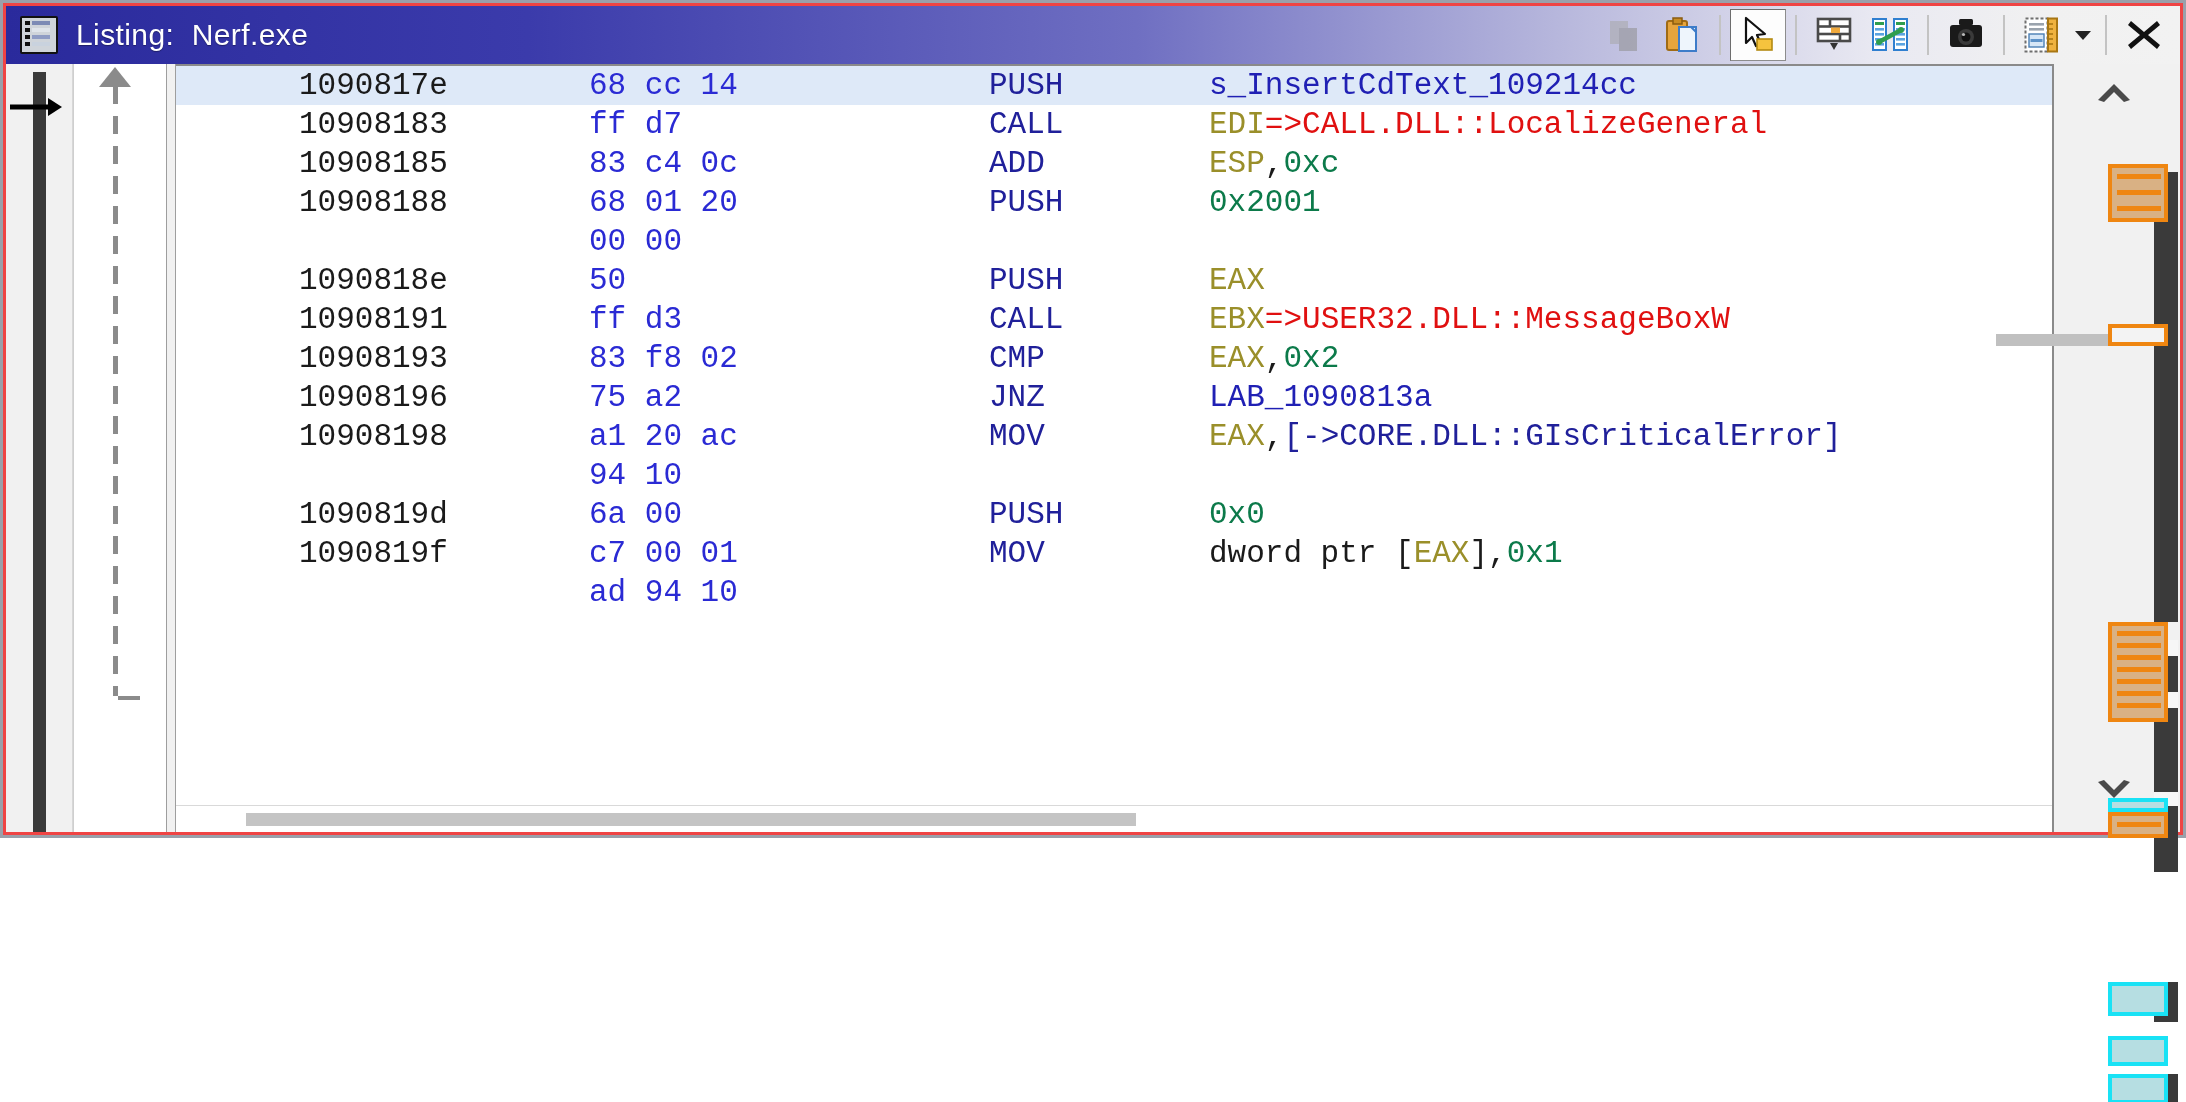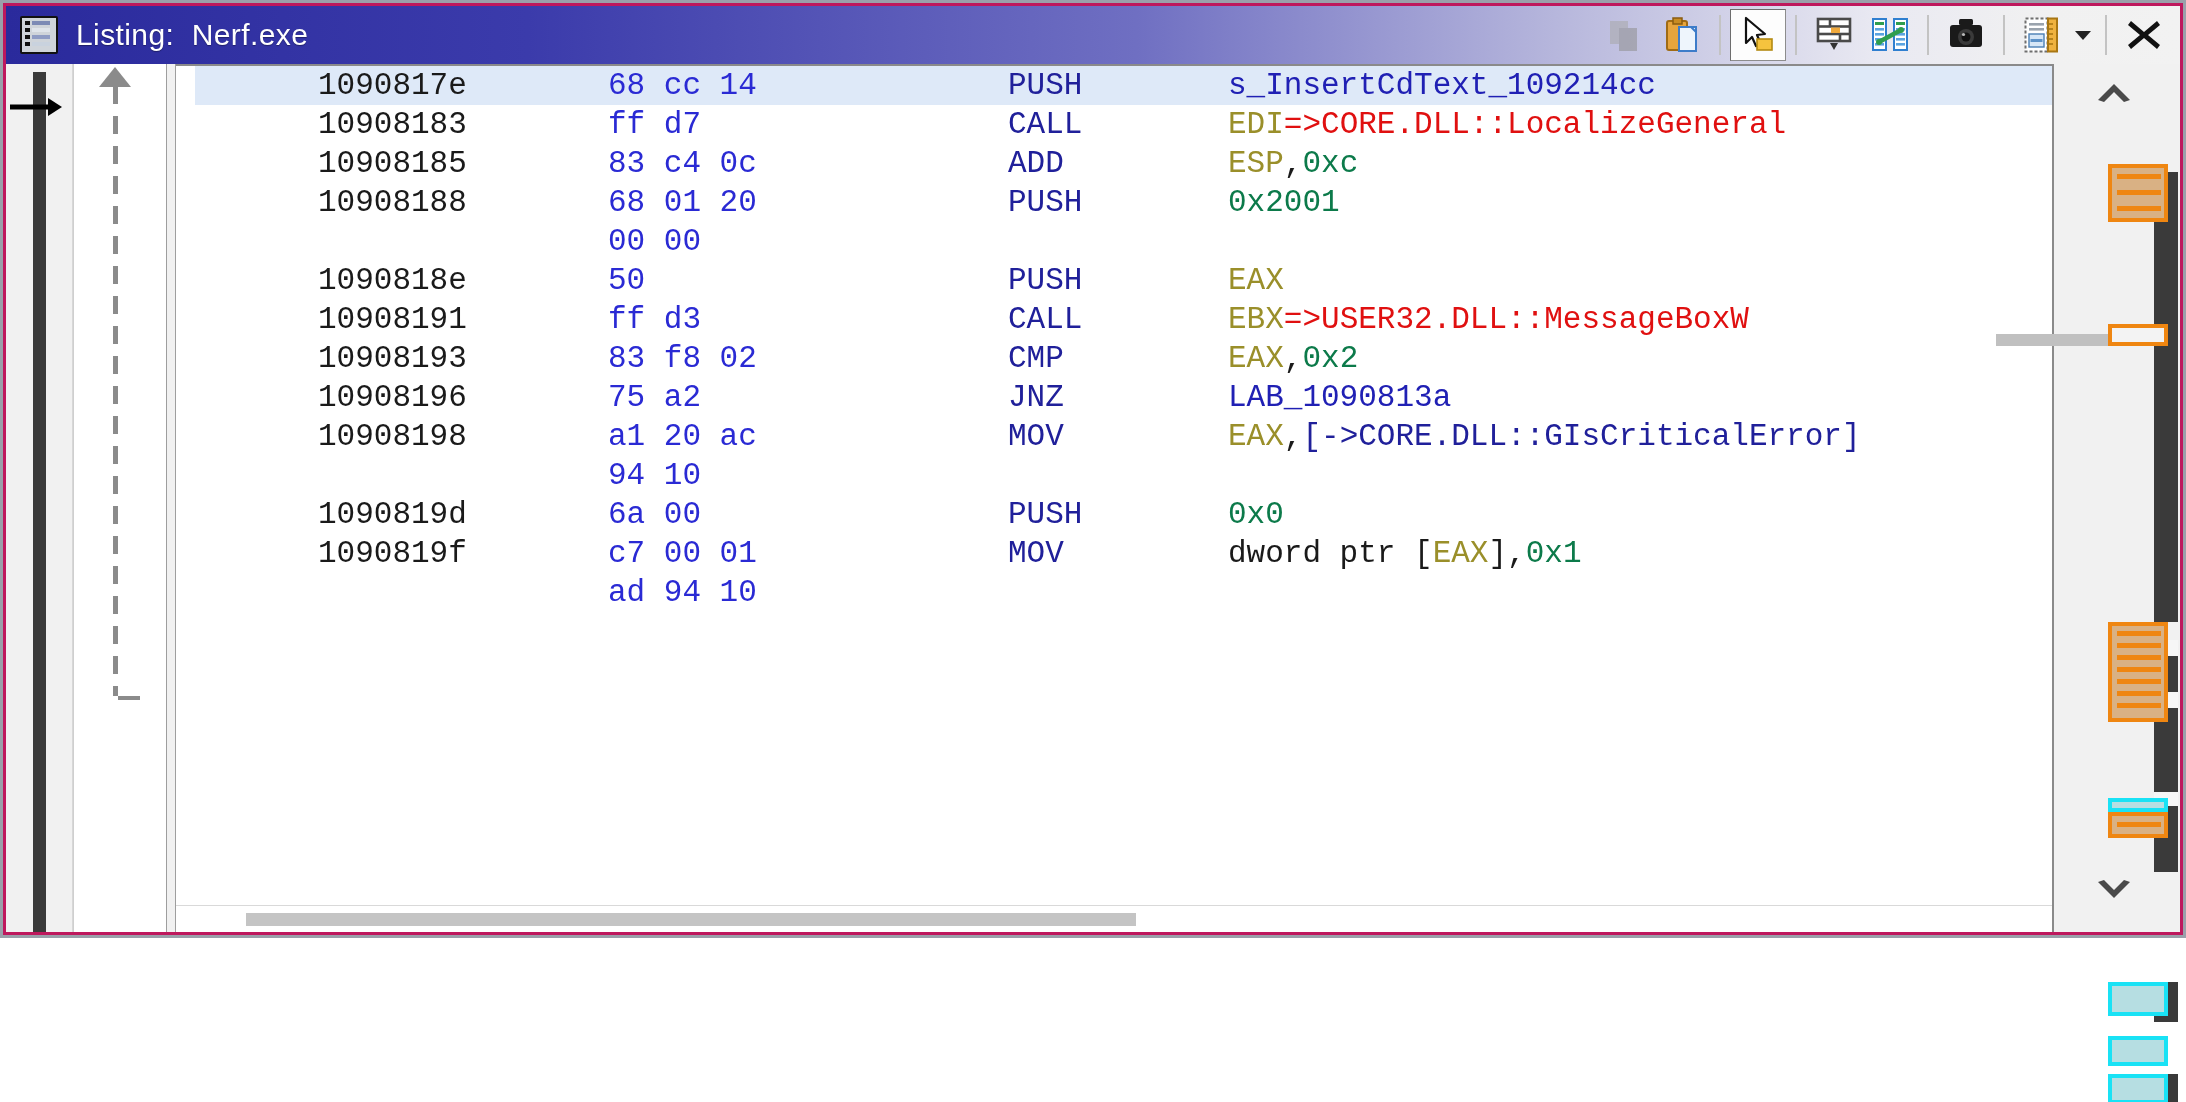--- a/index.html
+++ b/index.html
@@ -3,22 +3,22 @@
 <meta charset="utf-8">
 <title>Listing: Nerf.exe</title>
 <style>
   html,body{margin:0;padding:0;background:#ffffff;}
   body{
     width:2186px;height:1102px;overflow:hidden;
     font-family:"Liberation Sans",sans-serif;
     -webkit-font-smoothing:antialiased;
   }
   .window{
-    position:relative;width:2186px;height:938px;
-    background:#be185d;box-sizing:border-box;
+    position:relative;width:2186px;height:838px;
+    background:#ef4444;box-sizing:border-box;
     border:3px solid #9aa0aa;
   }
 
   
   .titlebar{
     position:absolute;left:3px;top:3px;right:3px;height:58px;
     background:linear-gradient(to right,#2a2a9c 0%,#3b3bab 24%,#6f6fc2 52%,#b9b9dd 72%,#e9e9f2 86%,#f1f1f1 94%,#f2f2f2 100%);
     display:flex;align-items:center;
     box-sizing:border-box;
   }
@@ -89,21 +89,21 @@
   .gutter-tick{position:absolute;left:44px;top:632px;width:22px;height:4px;background:#8b8b8b;}
 
   
   .vdiv{width:8px;flex:none;background:#f1f1f1;border-left:1px solid #9e9e9e;border-right:1px solid #9e9e9e;}
 
   
   .codepane{
     flex:1 1 auto;position:relative;background:#ffffff;overflow:hidden;
     border-top:2px solid #8a8a8a;
   }
-  .codescroll{position:absolute;left:0;top:0;right:0;bottom:26px;overflow:hidden;padding-left:19px;}
+  .codescroll{position:absolute;left:0;top:0;right:0;bottom:26px;overflow:hidden;}
   .hscroll{
     position:absolute;left:0;right:0;bottom:0;height:26px;background:#ffffff;
     border-top:1px solid #d9d9d9;
   }
   .hthumb{position:absolute;left:70px;top:7px;height:13px;width:890px;background:#c4c4c4;}
 
   .row{
     height:39px;line-height:39px;white-space:pre;
     font-family:"Liberation Mono","DejaVu Sans Mono",monospace;
     font-size:31px;
@@ -293,21 +293,21 @@
       </div>
       <div class="gutter-dash"></div>
       <div class="gutter-tick"></div>
     </div>
 
     <div class="vdiv"></div>
 
     <div class="codepane">
       <div class="codescroll" id="rows">
           <div class="row sel"><span class="cell c-addr">1090817e</span><span class="cell c-bytes">68 cc 14</span><span class="cell c-mnem">PUSH</span><span class="cell c-op"><span class="strlbl">s_InsertCdText_109214cc</span></span></div>
-          <div class="row"><span class="cell c-addr">10908183</span><span class="cell c-bytes">ff d7</span><span class="cell c-mnem">CALL</span><span class="cell c-op"><span class="reg">EDI</span><span class="arrowred">=&gt;</span><span class="ext">CORE.DLL::LocalizeGeneral</span></span></div>
+          <div class="row"><span class="cell c-addr">10908183</span><span class="cell c-bytes">ff d7</span><span class="cell c-mnem">CALL</span><span class="cell c-op"><span class="reg">EDI</span><span class="arrowred">=&gt;</span><span class="ext">CALL.DLL::LocalizeGeneral</span></span></div>
           <div class="row"><span class="cell c-addr">10908185</span><span class="cell c-bytes">83 c4 0c</span><span class="cell c-mnem">ADD</span><span class="cell c-op"><span class="reg">ESP</span><span class="blk">,</span><span class="num">0xc</span></span></div>
           <div class="row"><span class="cell c-addr">10908188</span><span class="cell c-bytes">68 01 20</span><span class="cell c-mnem">PUSH</span><span class="cell c-op"><span class="num">0x2001</span></span></div>
           <div class="row"><span class="cell c-addr"></span><span class="cell c-bytes">00 00</span><span class="cell c-mnem"></span><span class="cell c-op"></span></div>
           <div class="row"><span class="cell c-addr">1090818e</span><span class="cell c-bytes">50</span><span class="cell c-mnem">PUSH</span><span class="cell c-op"><span class="reg">EAX</span></span></div>
           <div class="row"><span class="cell c-addr">10908191</span><span class="cell c-bytes">ff d3</span><span class="cell c-mnem">CALL</span><span class="cell c-op"><span class="reg">EBX</span><span class="arrowred">=&gt;</span><span class="ext">USER32.DLL::MessageBoxW</span></span></div>
           <div class="row"><span class="cell c-addr">10908193</span><span class="cell c-bytes">83 f8 02</span><span class="cell c-mnem">CMP</span><span class="cell c-op"><span class="reg">EAX</span><span class="blk">,</span><span class="num">0x2</span></span></div>
           <div class="row"><span class="cell c-addr">10908196</span><span class="cell c-bytes">75 a2</span><span class="cell c-mnem">JNZ</span><span class="cell c-op"><span class="lbl">LAB_1090813a</span></span></div>
           <div class="row"><span class="cell c-addr">10908198</span><span class="cell c-bytes">a1 20 ac</span><span class="cell c-mnem">MOV</span><span class="cell c-op"><span class="reg">EAX</span><span class="blk">,</span><span class="blu">[-&gt;CORE.DLL::GIsCriticalError]</span></span></div>
           <div class="row"><span class="cell c-addr"></span><span class="cell c-bytes">94 10</span><span class="cell c-mnem"></span><span class="cell c-op"></span></div>
           <div class="row"><span class="cell c-addr">1090819d</span><span class="cell c-bytes">6a 00</span><span class="cell c-mnem">PUSH</span><span class="cell c-op"><span class="num">0x0</span></span></div>

